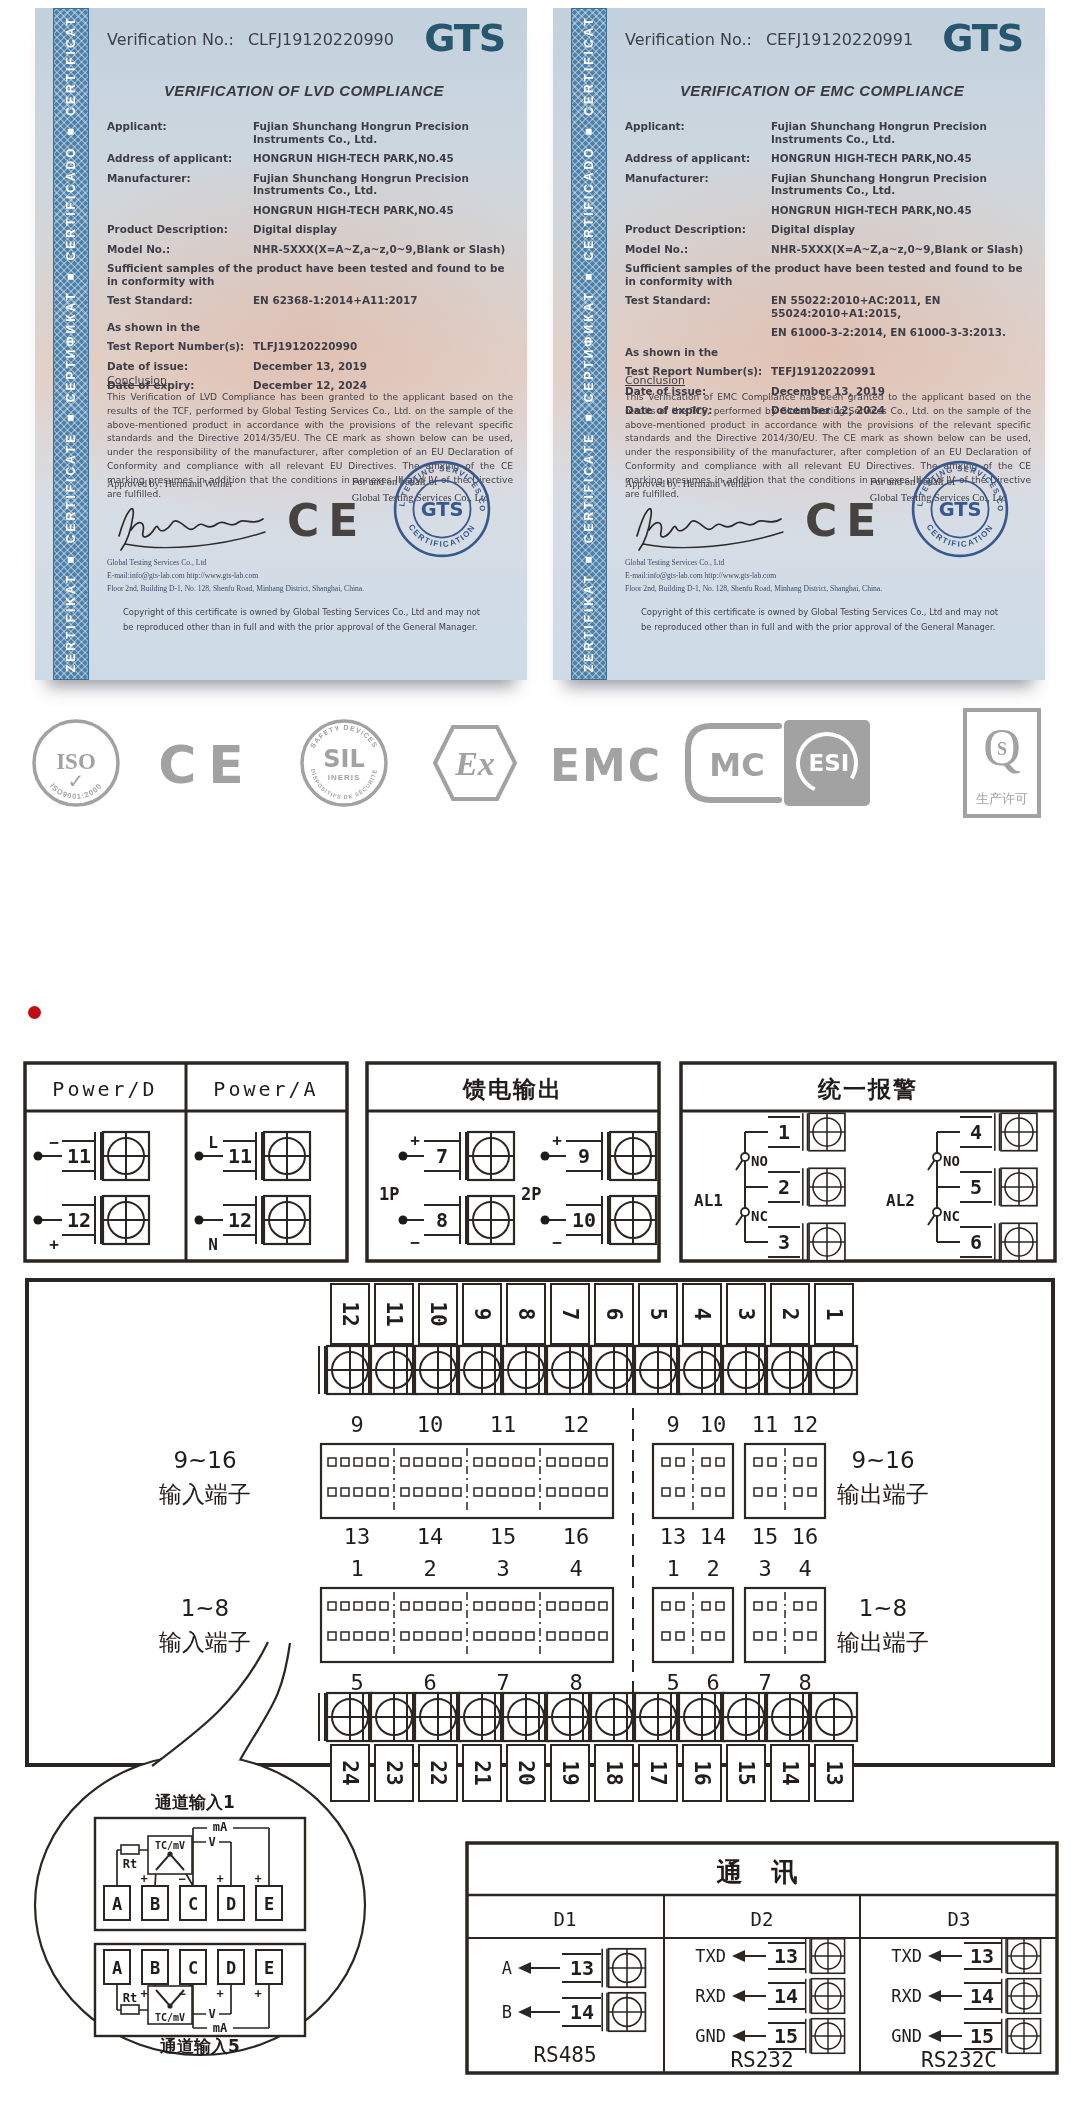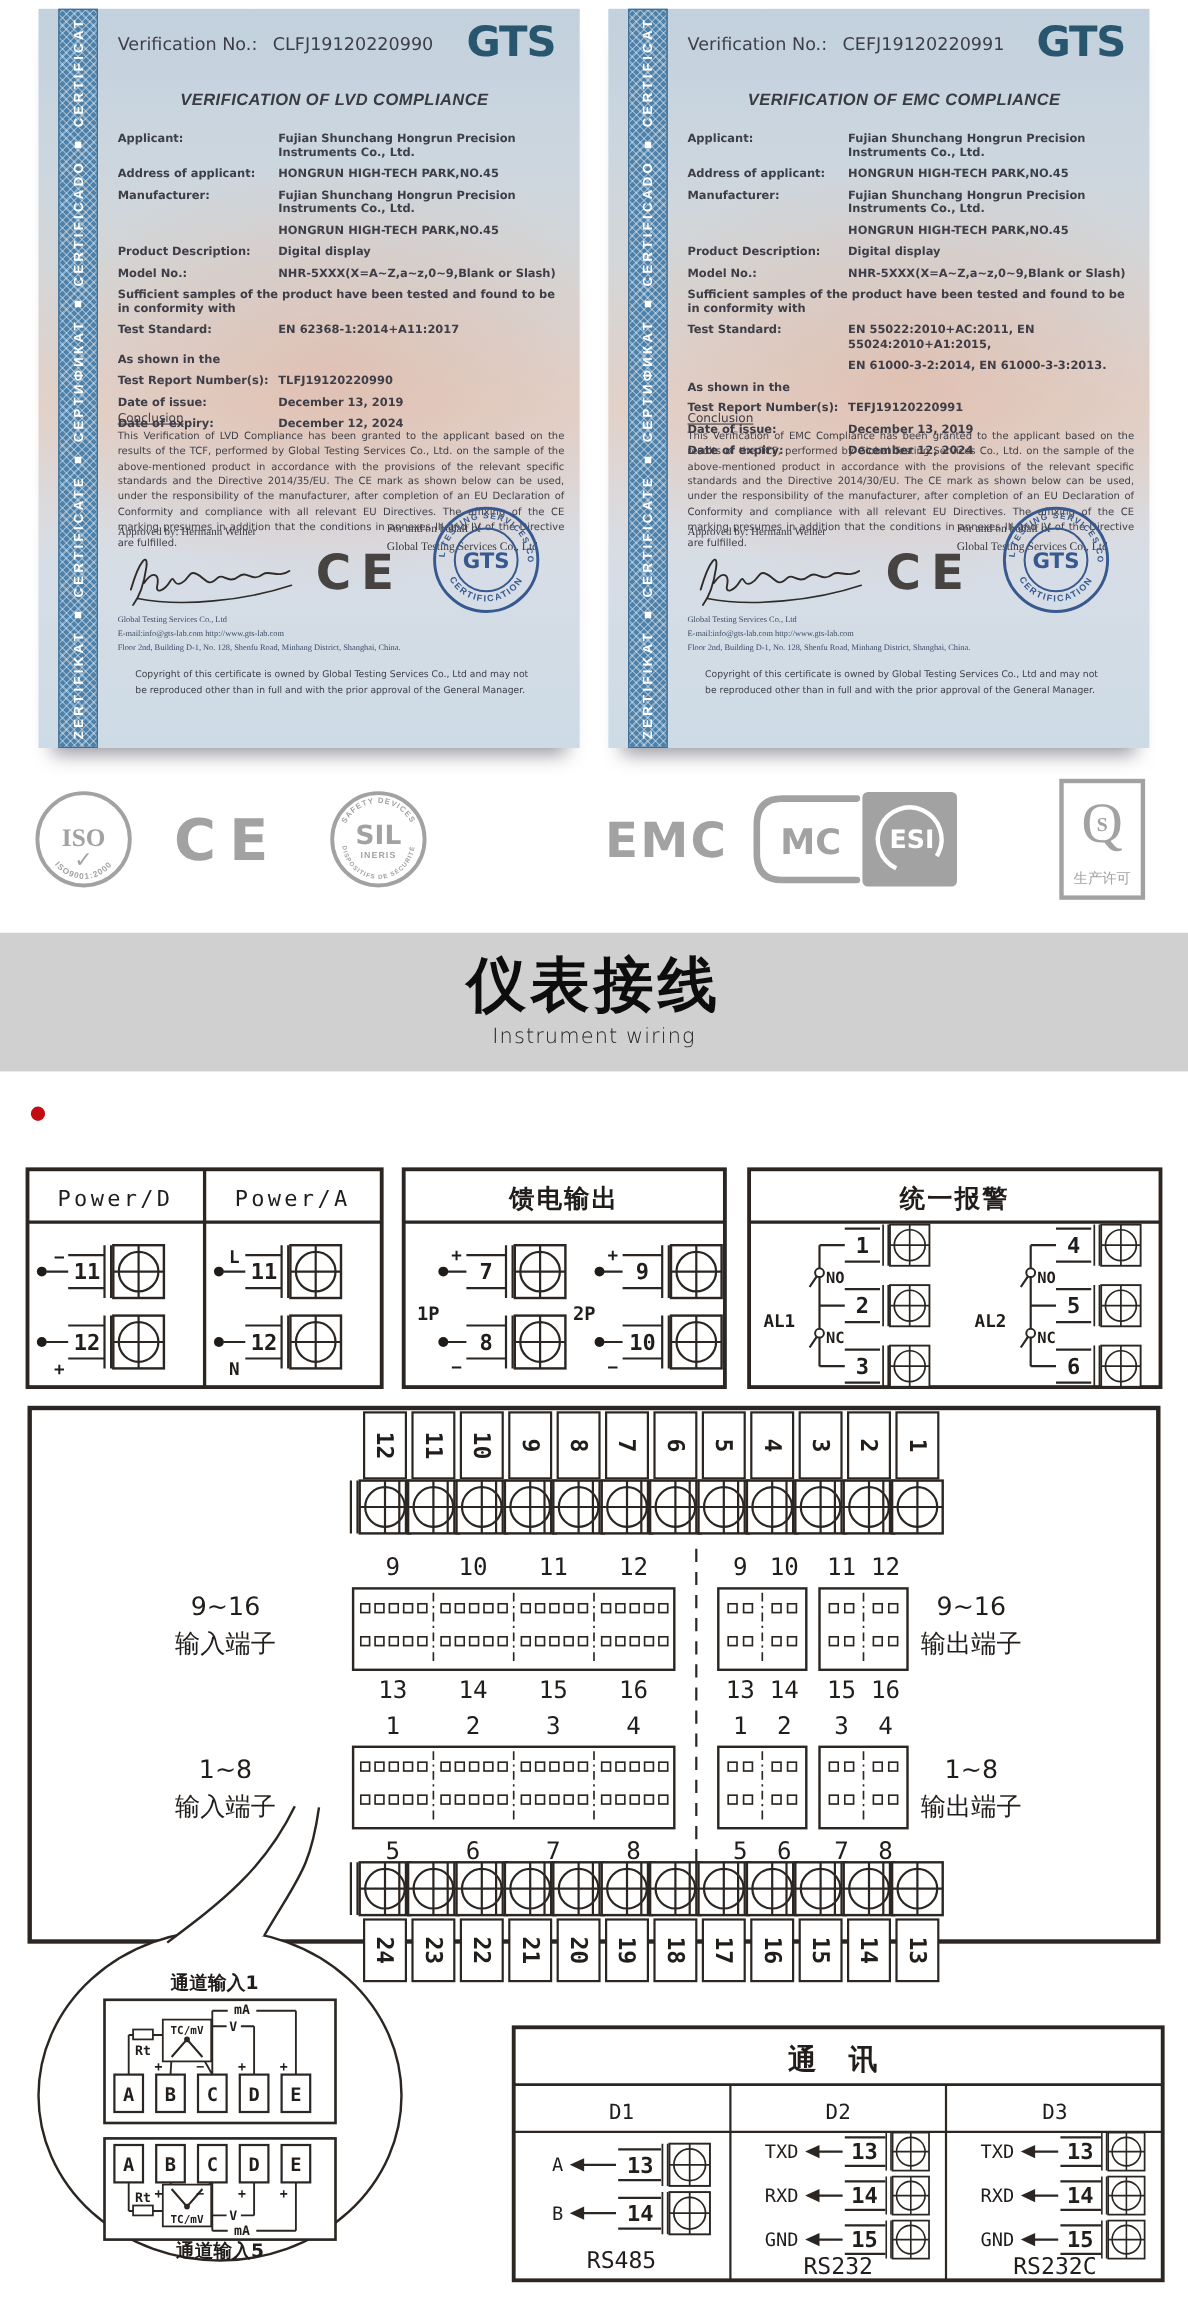--- a/index.html
+++ b/index.html
@@ -273,20 +273,26 @@
     <svg width="92" height="98" viewBox="0 0 92 98">
       <circle cx="46" cy="49" r="42" fill="none" stroke="#a2a2a2" stroke-width="3.5"></circle>
       <path id="silT" d="M46,49 m-33,0 a33,33 0 1 1 66,0" fill="none"></path>
       <path id="silB" d="M13,52 a33,33 0 0 0 66,0" fill="none"></path>
       <text class="arc" style="font-size:7px"><textPath href="#silT" startOffset="50%" text-anchor="middle">SAFETY DEVICES</textPath></text>
       <text x="46" y="53" text-anchor="middle" style="font:800 24px 'DejaVu Sans',sans-serif" fill="#a2a2a2">SIL</text>
       <text x="46" y="66" text-anchor="middle" style="font:600 8px 'Liberation Sans',sans-serif;letter-spacing:1px" fill="#a2a2a2">INERIS</text>
       <text class="arc" style="font-size:5.6px"><textPath href="#silB" startOffset="50%" text-anchor="middle">DISPOSITIFS DE SÉCURITÉ</textPath></text>
     </svg>
   </div>
+  <div class="logo" style="left:475px">
+    <svg width="112" height="98" viewBox="0 0 112 98">
+      <polygon points="16,49 34,13 78,13 96,49 78,85 34,85" fill="none" stroke="#a2a2a2" stroke-width="4"></polygon>
+      <text x="56" y="61" text-anchor="middle" style="font:italic 700 34px 'Liberation Serif',serif" fill="#a2a2a2">Ex</text>
+    </svg>
+  </div>
   <div class="logo emc-text" style="left:606px">EMC</div>
   <div class="logo" style="left:737px">
     <svg width="112" height="86" viewBox="0 0 112 86">
       <path d="M78,6 H30 Q7,6 7,30 V56 Q7,80 30,80 H78 M78,6 H98 M78,80 H98" fill="none" stroke="#a2a2a2" stroke-width="6" stroke-linecap="round"></path>
       <text x="56" y="56" text-anchor="middle" style="font:900 32px 'DejaVu Sans',sans-serif" fill="#a2a2a2">MC</text>
     </svg>
   </div>
   <div class="logo" style="left:827px">
     <svg width="88" height="88" viewBox="0 0 88 88">
       <rect x="1" y="1" width="86" height="86" rx="5" fill="#a2a2a2"></rect>
@@ -296,24 +302,20 @@
   </div>
   <div class="logo" style="left:1002px">
     <svg width="80" height="112" viewBox="0 0 80 112">
       <rect x="3" y="3" width="74" height="106" fill="none" stroke="#a2a2a2" stroke-width="4"></rect>
       <text x="40" y="58" text-anchor="middle" style="font:400 52px 'Liberation Serif',serif" fill="#a2a2a2">Q</text>
       <text x="40" y="48" text-anchor="middle" style="font:700 18px 'Liberation Serif',serif" fill="#a2a2a2">S</text>
       <text x="40" y="96" text-anchor="middle" style="font:500 13px 'DejaVu Sans',sans-serif" fill="#a2a2a2">生产许可</text>
     </svg>
   </div>
 
-  <div class="banner">
-    <div class="bt1">仪表接线</div>
-    <div class="bt2">Instrument wiring</div>
-  </div>
 
   <div class="heading">
     <span class="dot"></span>
   </div>
 
   <svg id="diagram" viewBox="0 0 1080 1047">
     <defs>
       <g id="ts">
         <path class="st" stroke-width="2" d="M-31,-24 V24 M-25,-24 V24"></path>
         <rect x="-23" y="-24" width="46" height="48" fill="#fff" stroke="#2b2622" stroke-width="2.2"></rect>

